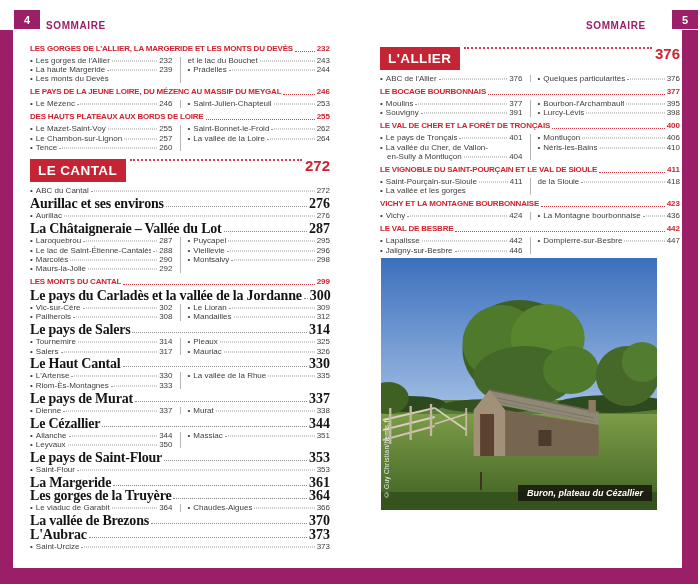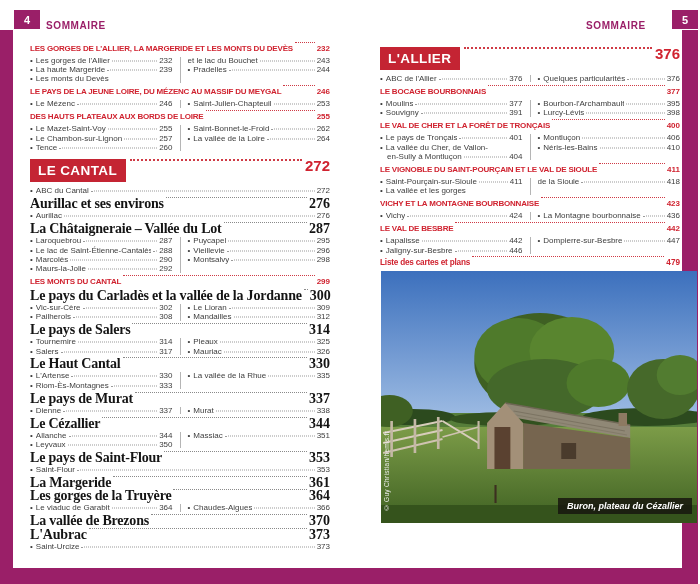--- a/index.html
+++ b/index.html
@@ -25,21 +25,21 @@
   #page-right{left:380px;}
 
   
   .banner-row{display:flex;align-items:flex-start;margin:7px 0 4px;}
   .banner-box{background:#c42433;color:#fff;font-weight:bold;font-size:13.5px;
     padding:5px 9px 5px 8px;letter-spacing:.4px;line-height:13px;}
   .banner-leader{flex:1;border-bottom:2px dotted #cf3a45;margin:0 3px 5px 4px;min-width:8px;}
   .banner-pg{color:#d02330;font-weight:bold;font-size:15px;line-height:14px;}
 
   
-  .head{display:flex;align-items:flex-start;font-weight:bold;line-height:10px;margin:3.5px 0 2px;}
+  .head{display:flex;align-items:flex-end;font-weight:bold;line-height:10px;margin:3.5px 0 2px;}
   .head .hlbl{white-space:nowrap;letter-spacing:-.2px;}
   .head .leader{flex:1;border-bottom:1px dotted #8a8a8a;margin:0 2px;min-width:4px;transform:translateY(-2px);}
   .head .hpg{font-weight:bold;}
   .rh{color:#d02330;font-size:8px;}
   .rh .leader,.rb .leader{border-bottom-color:#cf3a45;}
   .rh .hpg,.rb .hpg{color:#d02330;}
   .bh{color:#141414;font-size:14px;font-family:Liberation Serif, serif;}
   .bh .hpg{color:#141414;}
   .rb{color:#d02330;font-size:8.2px;}
 
@@ -50,21 +50,21 @@
   .toc-item{font-size:8px;color:#3d3d3d;line-height:9.4px;}
   .item-full{margin:1.5px 0 2.5px;}
   .item-line{display:flex;align-items:baseline;}
   .item-line .bullet{margin-right:3px;flex:none;}
   .item-line .lbl{white-space:nowrap;flex-shrink:1;min-width:0;overflow:hidden;}
   .item-line .leader{flex:1;border-bottom:1px dotted #9a9a9a;margin:0 2px;min-width:4px;transform:translateY(-1.5px);}
   .item-line .pg{flex:none;}
   .item-line.cont{margin-left:7px;}
 
   
-  .photo{position:relative;width:316px;height:252px;margin:3px 0 0 1px;overflow:hidden;}
+  .photo{position:relative;width:276px;height:252px;margin:3px 0 0 1px;overflow:hidden;}
   .photo svg{display:block;width:100%;height:100%;}
   .photo-caption{position:absolute;right:5px;bottom:9px;background:rgba(22,20,14,.82);
     color:#fff;font-size:9px;font-style:italic;font-weight:bold;padding:3px 9px;white-space:nowrap;}
   .photo-credit{position:absolute;left:2px;bottom:12px;writing-mode:vertical-rl;
     transform:rotate(180deg);font-size:6.5px;color:#f2f2f2;opacity:.95;letter-spacing:.3px;}
 </style>
 </head>
 <body>
 
 <div class="strip-left"></div>
@@ -769,25 +769,20 @@
         <div class="col">
           <div class="toc-item">
             <div class="item-line">
               <span class="bullet">•</span>
               <span class="lbl">Dompierre-sur-Besbre</span>
               <span class="leader"></span>
               <span class="pg">447</span>
             </div>
           </div>
         </div>
-      </div>
-      <div class="head rb">
-        <span class="hlbl">Liste des cartes et plans</span>
-        <span class="leader"></span>
-        <span class="hpg">479</span>
       </div>
     </div>
 
   <div class="photo">
     <svg viewBox="0 0 298 252" preserveAspectRatio="none">
       <defs>
         <linearGradient id="sky" x1="0" y1="0" x2="0" y2="1">
           <stop offset="0" stop-color="#3c70bd"></stop>
             <stop offset="1" stop-color="#a6c2e6"></stop>
         </linearGradient>

